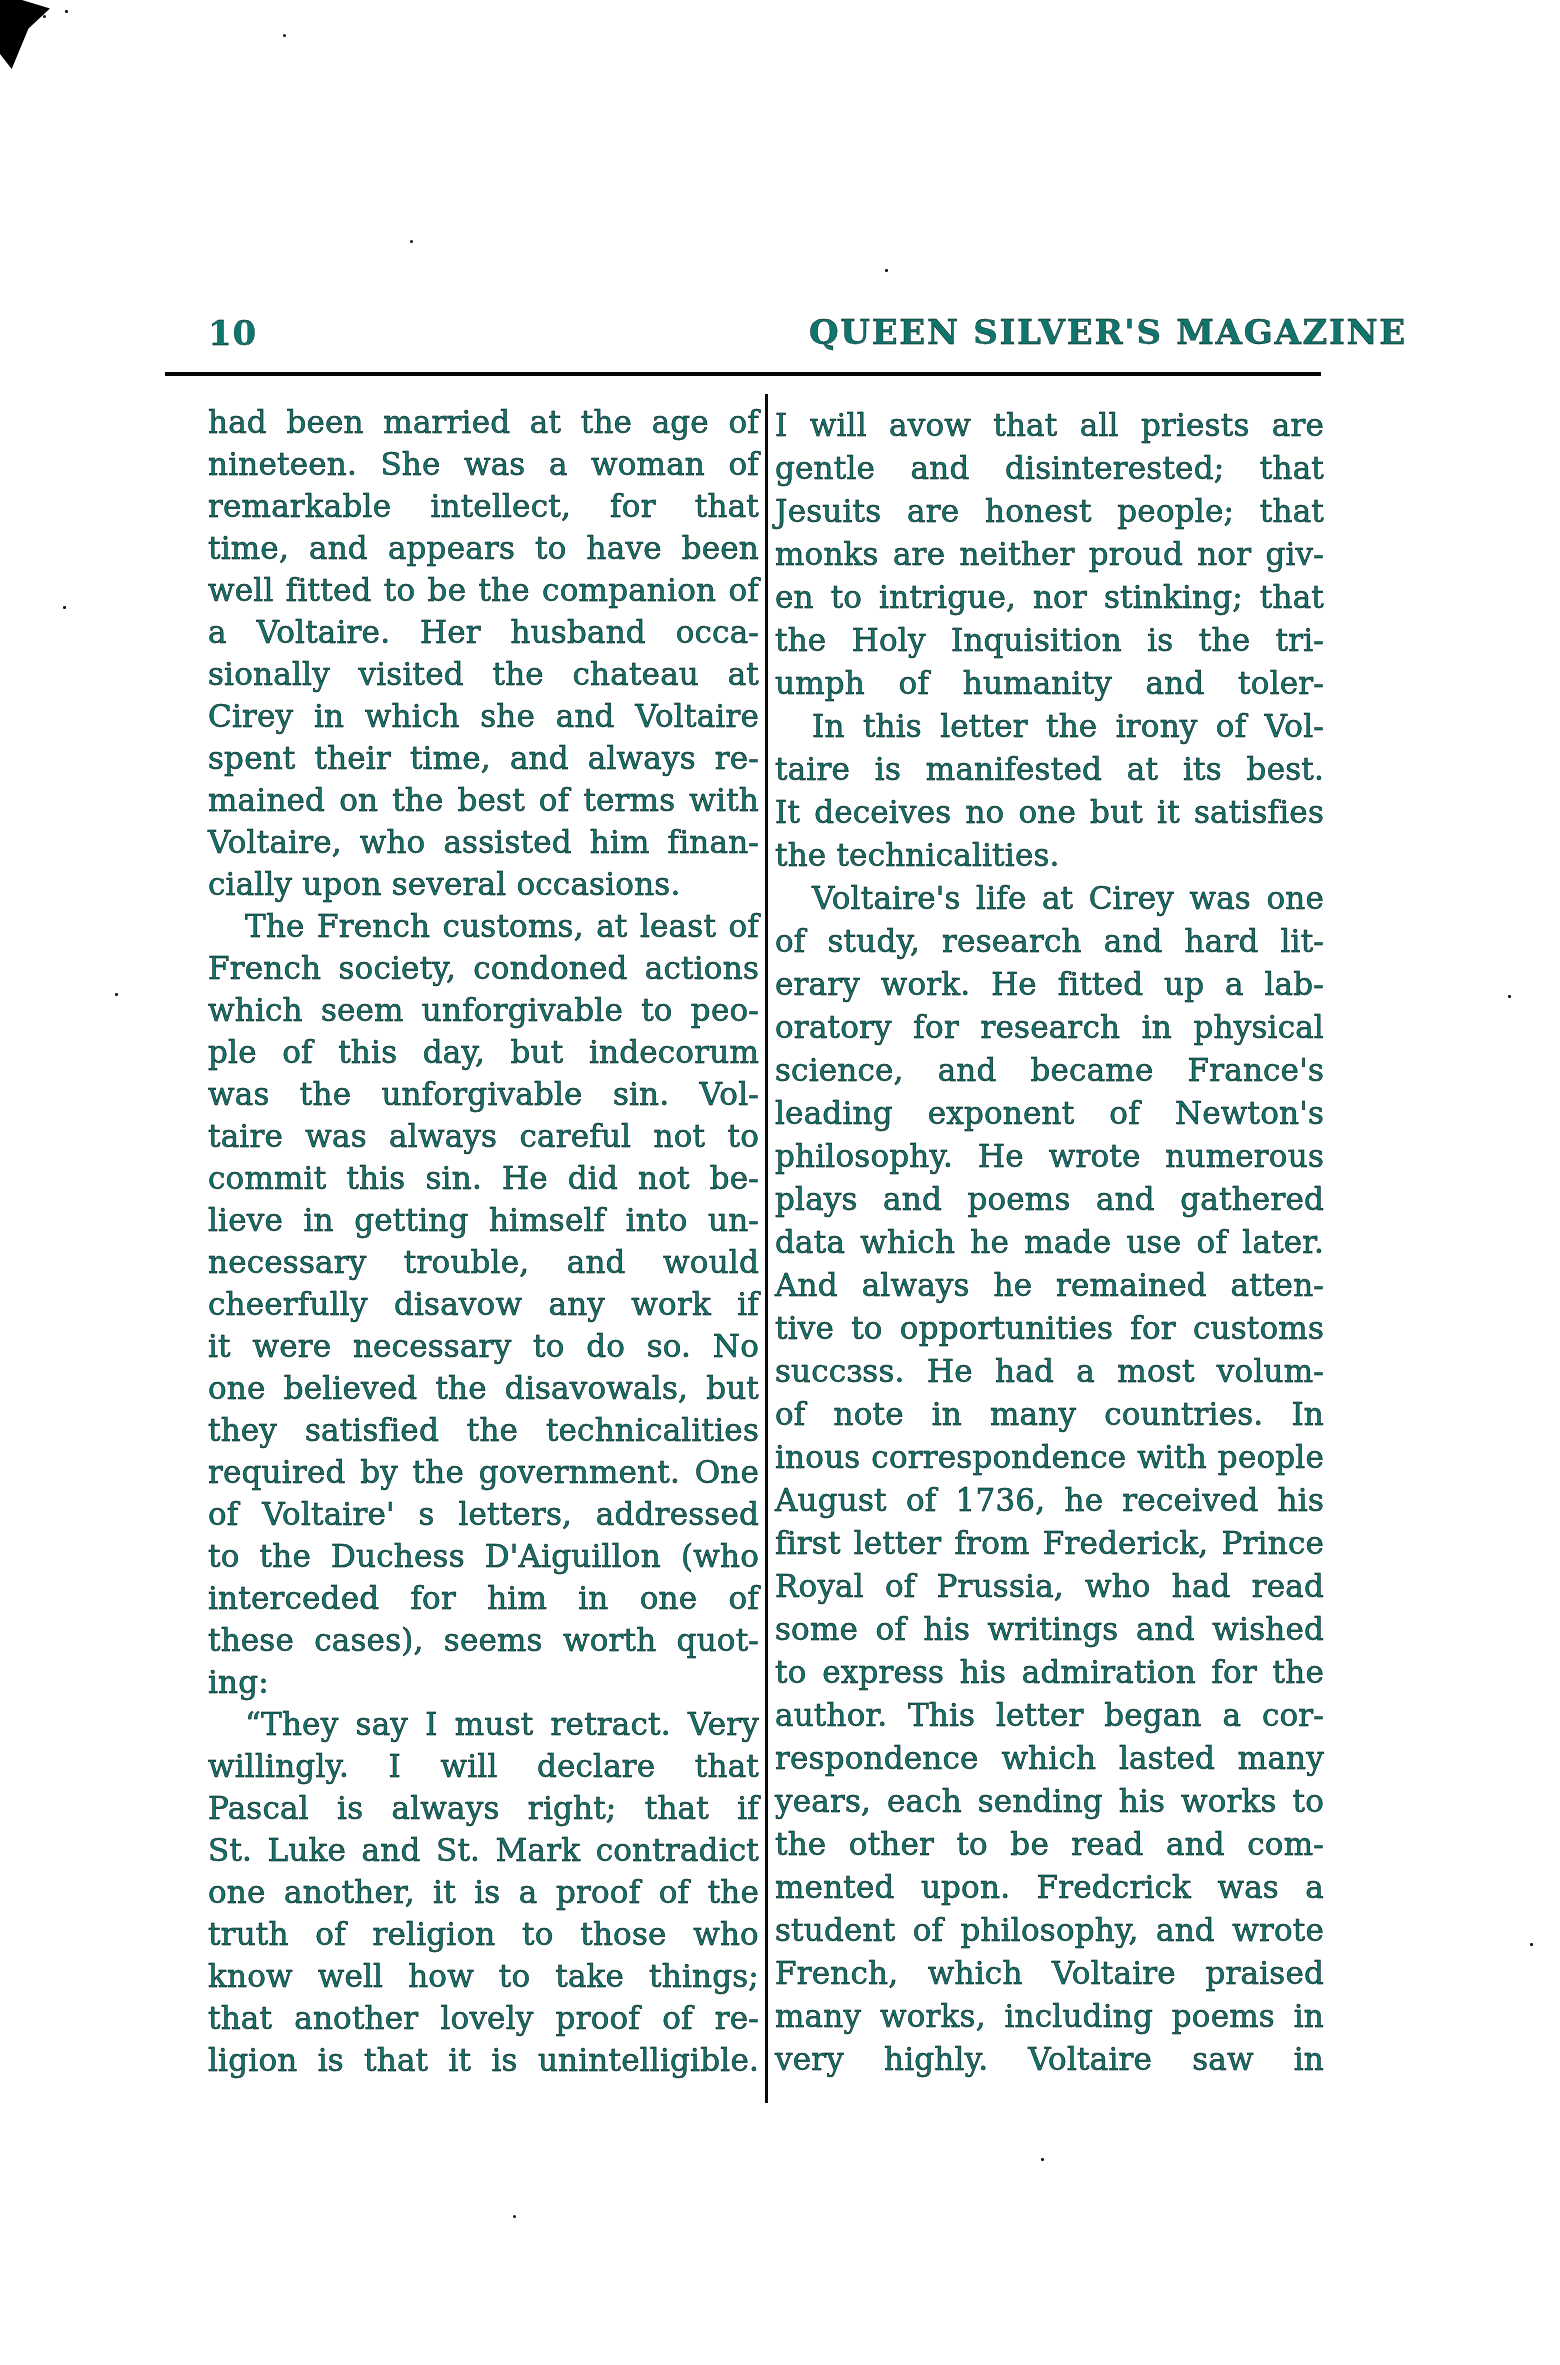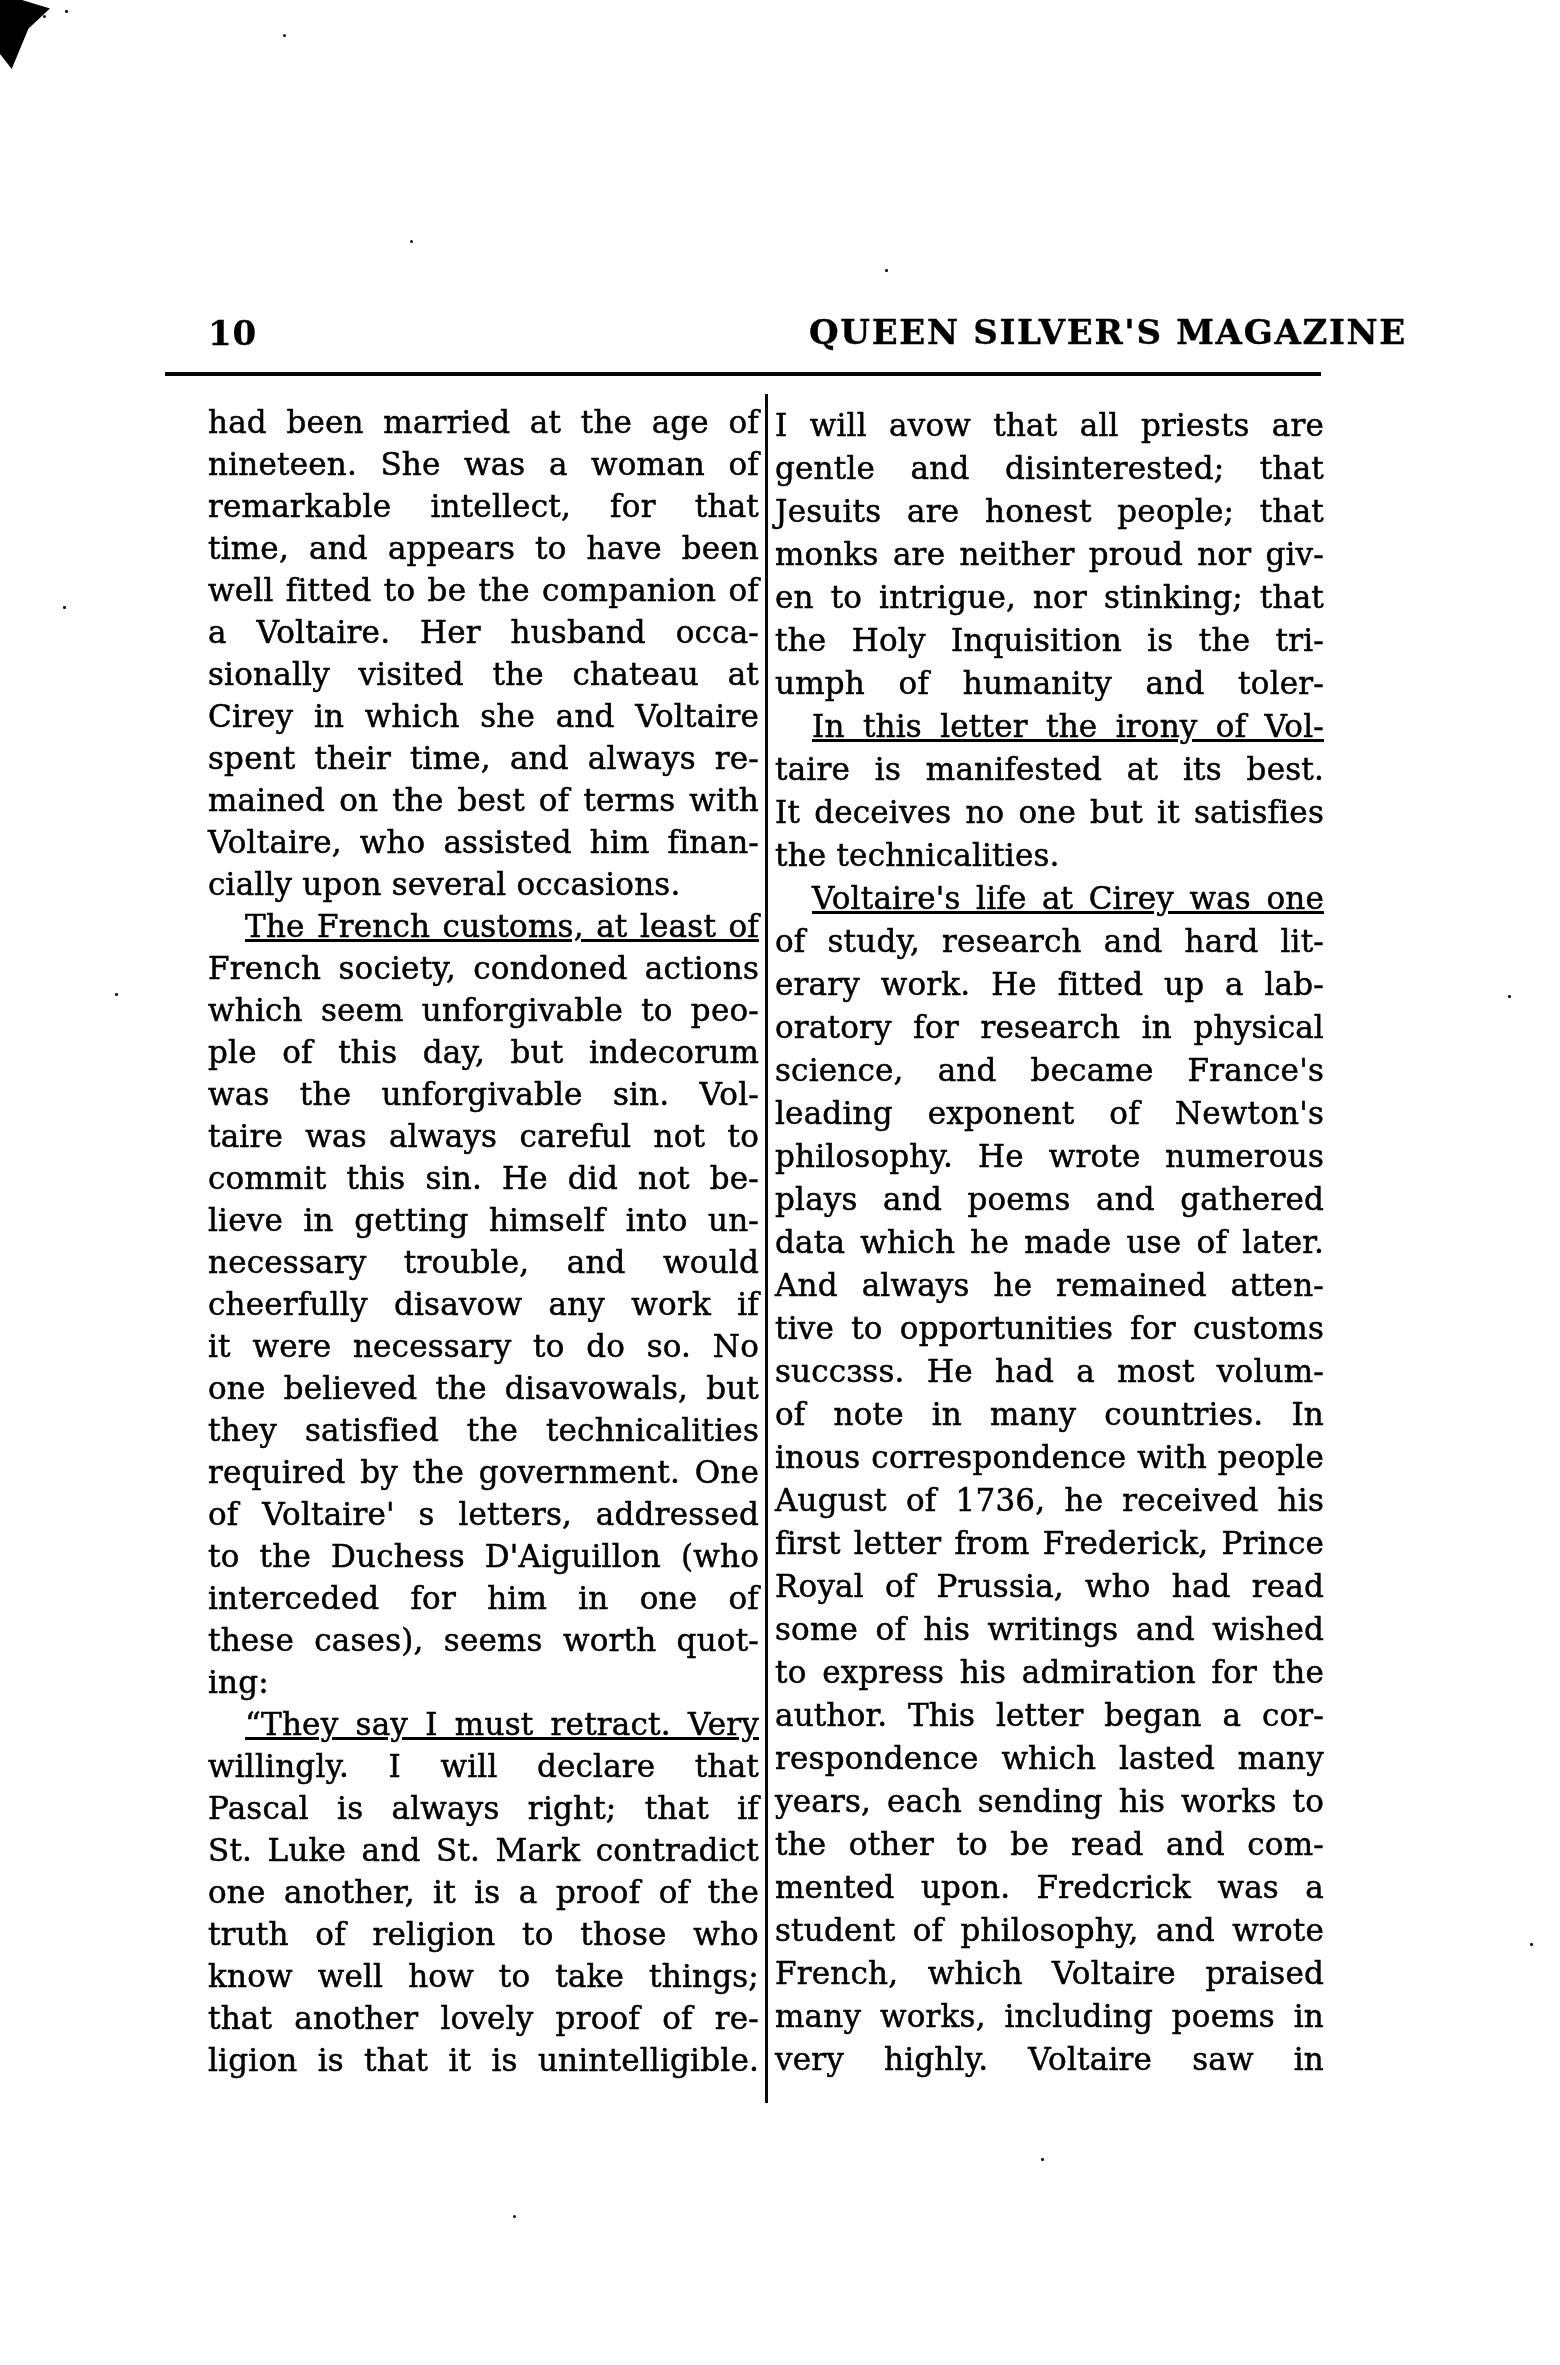--- a/index.html
+++ b/index.html
@@ -1,21 +1,21 @@
 <!DOCTYPE html>
 <html style="font-size:13.4px"><head>
 <meta charset="utf-8">
 <style>
   html,body{margin:0;padding:0;background:#777;}
   .page{
     position:relative;
     width:1561px;height:2366px;
     background:#ffffff;
     font-family:"DejaVu Serif","Liberation Serif",serif;
-    color:#000000;
+    color:#0f766e;
     overflow:hidden;
   }
   
   .page-number{
     position:absolute;left:208px;top:313px;
     font-size:34px;font-weight:bold;letter-spacing:0.8px;
     -webkit-text-stroke:0.3px #000;
   }
   .magazine-title{
     position:absolute;left:0;top:312px;width:1407px;
@@ -34,21 +34,21 @@
   .column-right{left:775px;top:390px;width:549px;}
   .line{
     font-size:31px;
     line-height:42px;height:42px;
     text-align:justify;text-align-last:justify;
     letter-spacing:0.2px;
     white-space:nowrap;
     -webkit-text-stroke:0.5px #000;
   }
   .column-right .line{line-height:43px;height:43px;}
-  .line.indent{padding-left:37px;text-decoration:underline;}
+  .line.indent{padding-left:37px;}
   .line.flush{text-align-last:left;}
   .column-divider{
     position:absolute;left:765px;top:394px;width:2.5px;height:1709px;
     background:#0a0a0a;
   }
   
   .ink-mark{
     position:absolute;left:0;top:0;width:60px;height:77px;
     background:#000;
     clip-path:polygon(0 0,22px 0,50px 8.4px,28.5px 28.5px,11.7px 69px,0 54px);

